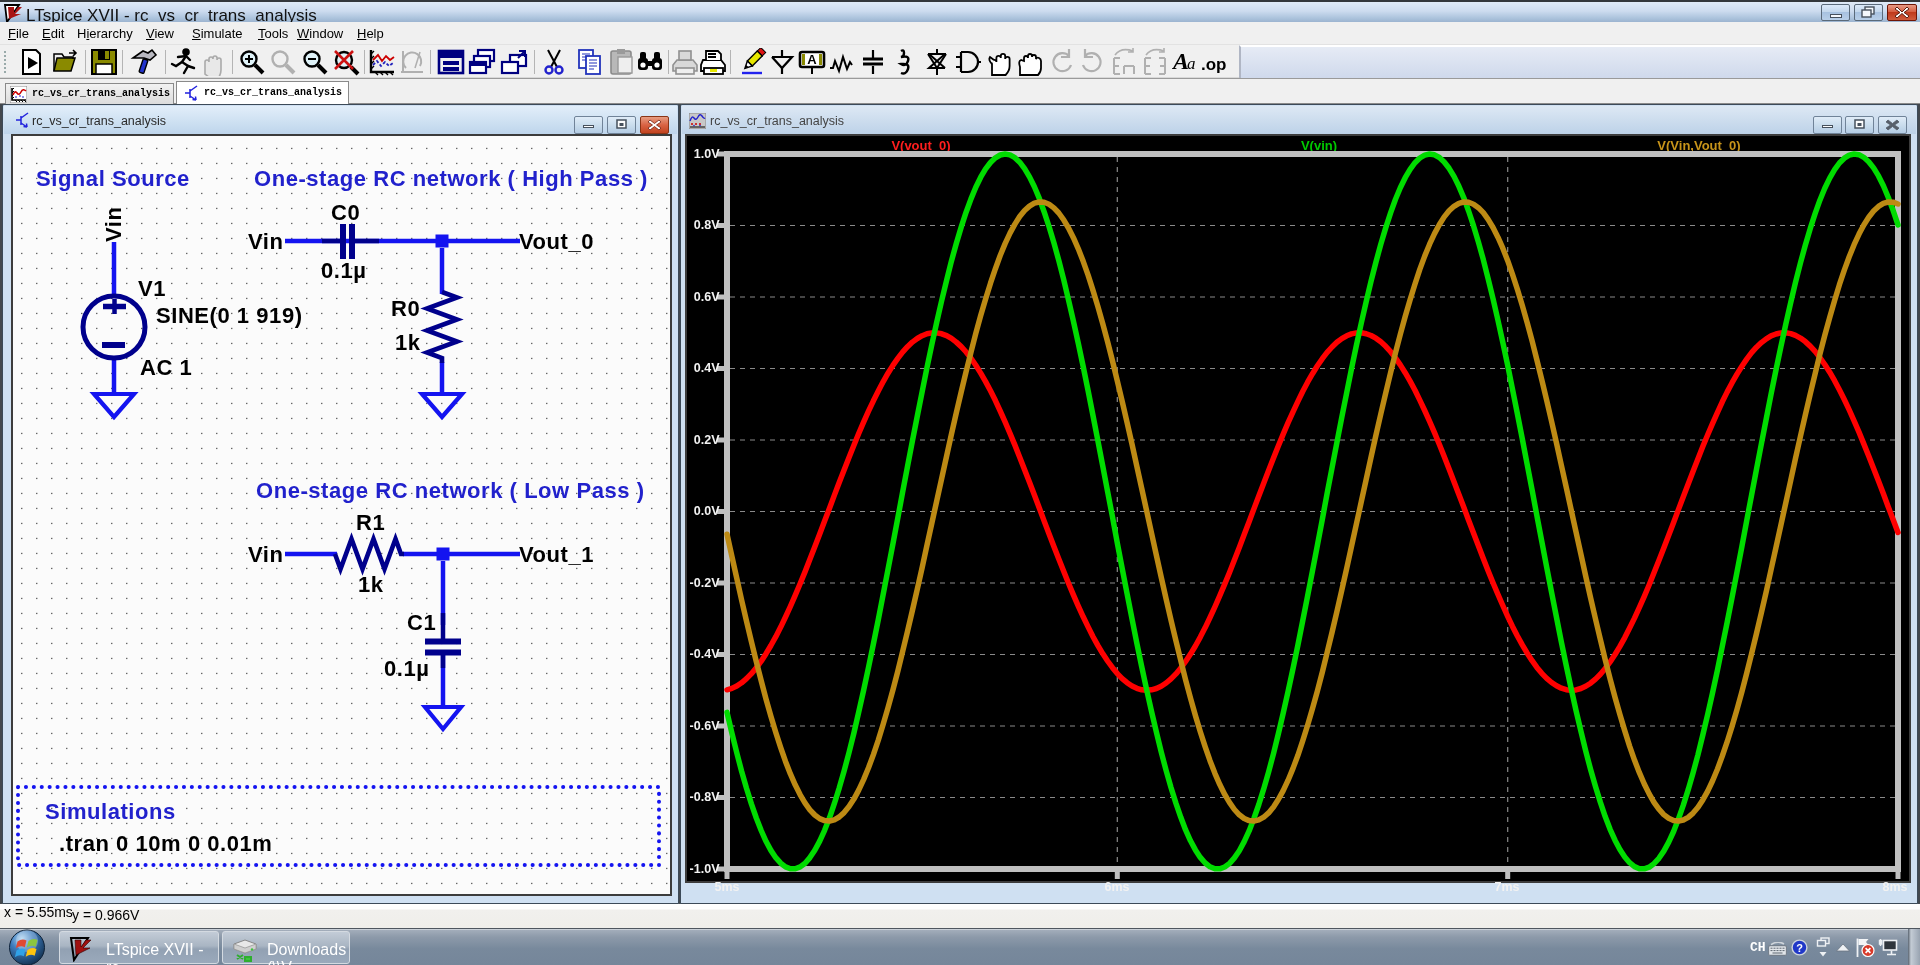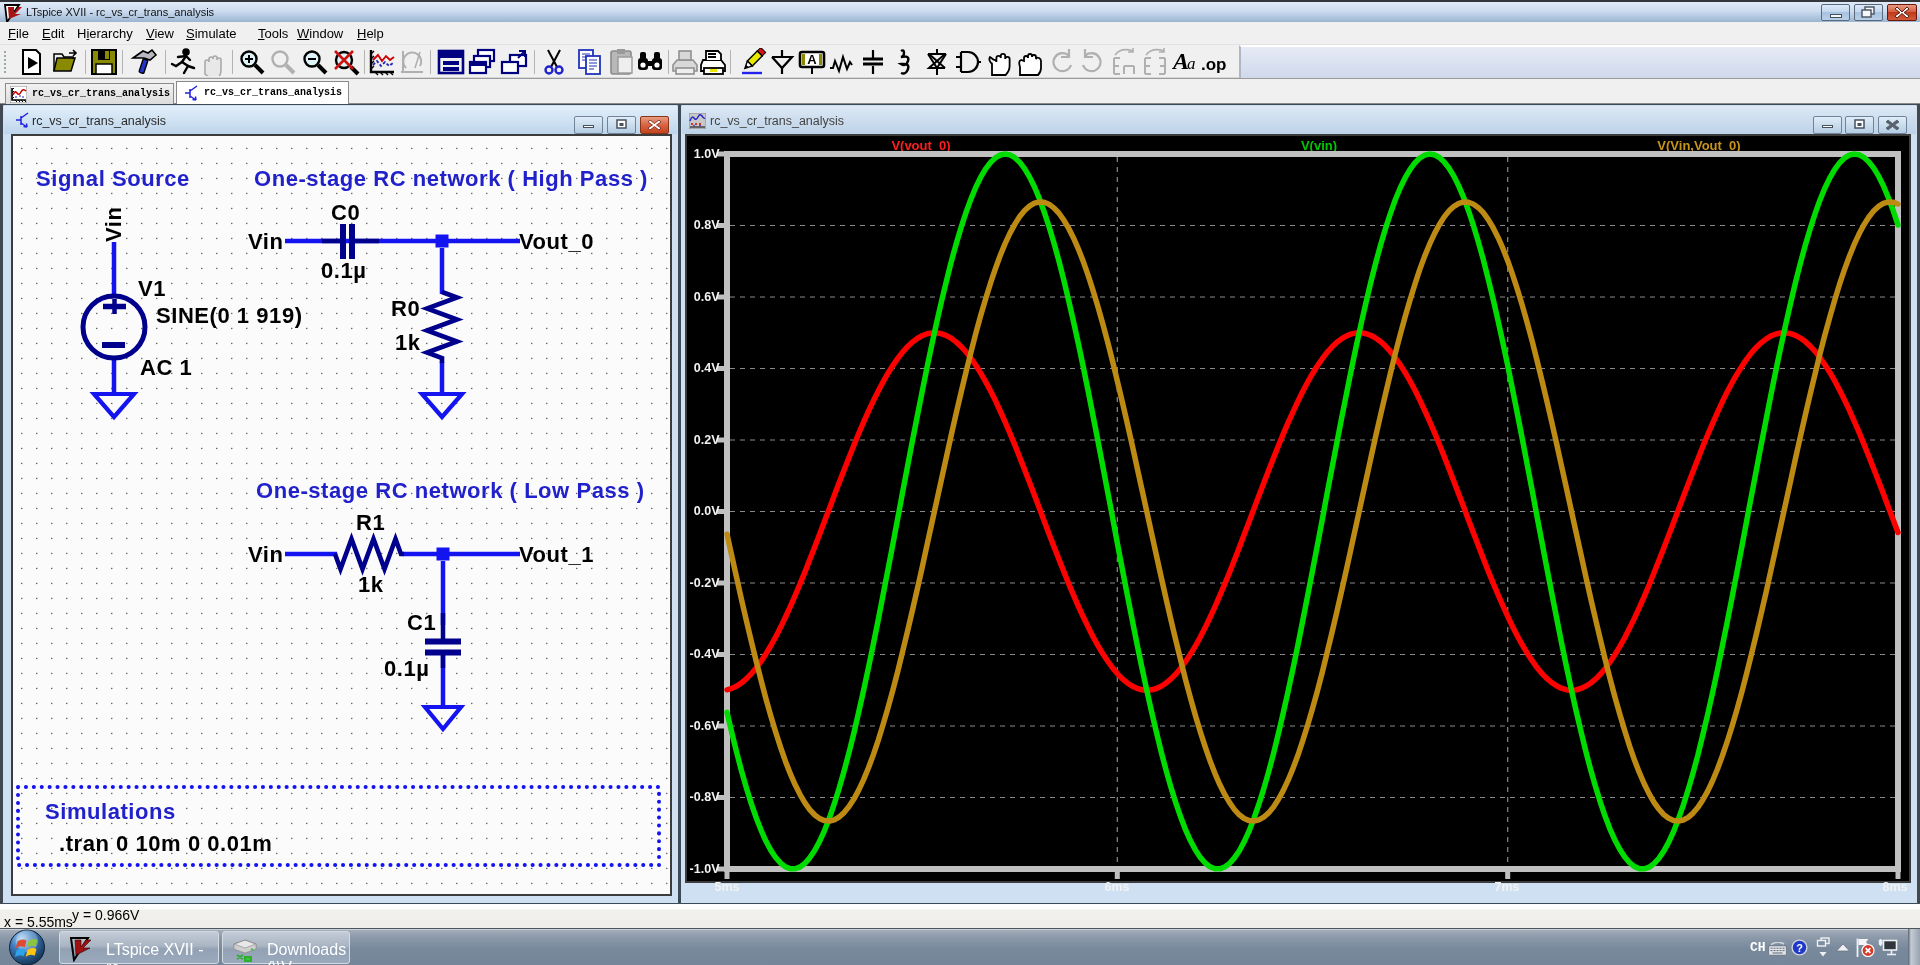--- a/index.html
+++ b/index.html
@@ -1,17 +1,17 @@
 <!DOCTYPE html>
 <html><head><meta charset="utf-8"><style>
 *{margin:0;padding:0;box-sizing:border-box}
 html,body{width:1920px;height:965px;overflow:hidden;font-family:"Liberation Sans",sans-serif;background:#000}
 .abs{position:absolute}
 #titlebar{position:absolute;left:0;top:0;width:1920px;height:22px;background:linear-gradient(#dfeaf7 0%,#cddcef 45%,#aec5de 78%,#9cb4d0 100%);border-top:2px solid #33373b;}
-#title-text{position:absolute;left:26px;top:4px;font-size:11px;color:#111}
+#title-text{position:absolute;left:26px;top:4px;font-size:17px;color:#111}
 .capbtn{position:absolute;top:2px;height:17px;width:29px;border:1px solid #5a6a7a;border-radius:2px}
 .capbtn.blue{background:linear-gradient(#dceafa 0%,#c3d7ec 45%,#a8c2e0 50%,#b8cfe8 100%)}
 .capbtn.red{background:linear-gradient(#e89a85 0%,#d55f42 45%,#c03a1c 50%,#cf5b3c 100%);border-color:#6e1505}
 #menubar{position:absolute;left:0;top:22px;width:1920px;height:23px;background:#f0f0f0;font-size:13px;color:#000;border-bottom:1px solid #e2e2e2}
 #menubar span{position:absolute;top:4px}
 #menubar u{text-decoration:underline}
 #toolbar{position:absolute;left:0;top:45px;width:1239px;height:33px;background:#f0f0f0;border-bottom:1px solid #d8d8d8}
 #tbfill{position:absolute;left:1239px;top:45px;width:681px;height:33px;background:linear-gradient(#e6ebf5,#cfd9ec);border-top:2px solid #fff;border-left:2px solid #b0b6c4}
 .tbi{position:absolute;top:3px;width:28px;height:28px}
 .tsep{position:absolute;top:5px;width:1px;height:24px;background:#b4b4b4}
@@ -47,21 +47,21 @@
       </svg></div>
 <div class="capbtn red" style="left:1887px;width:30px"><svg width="28" height="15" viewBox="0 0 28 15">
         <path d="M9 2 L14 7 L19 2 L21 4 L16 7.5 L21 11 L19 13 L14 8.5 L9 13 L7 11 L12 7.5 L7 4 Z" fill="#fff" stroke="#5a2013" stroke-width="1"></path>
       </svg></div>
 </div>
 <div id="menubar">
 <span style="left:8px"><u>F</u>ile</span>
 <span style="left:42px"><u>E</u>dit</span>
 <span style="left:77px">H<u>i</u>erarchy</span>
 <span style="left:146px"><u>V</u>iew</span>
-<span style="left:186px"><u>S</u>imulate</span>
+<span style="left:192px"><u>S</u>imulate</span>
 <span style="left:258px"><u>T</u>ools</span>
 <span style="left:297px"><u>W</u>indow</span>
 <span style="left:357px"><u>H</u>elp</span>
 </div>
 <div id="toolbar">
 <div class="abs" style="left:4px;top:6px;width:2px;height:22px;background-image:linear-gradient(#9aa 50%,rgba(0,0,0,0) 50%);background-size:2px 4px"></div>
 <svg class="tbi" style="left:18px" viewBox="0 0 28 28">
       <path d="M5 2 h13 l4 4 v20 h-17 z" fill="#fff" stroke="#000" stroke-width="2"></path>
       <path d="M10 9 L20 15 L10 21 Z" fill="#000"></path>
     </svg>
@@ -442,21 +442,21 @@
   </g>
   <g fill="none" stroke-linejoin="round" stroke-linecap="round">
    <polyline stroke="#ff0000" stroke-width="5.5" points="726.0,688.8 730.9,687.4 735.8,685.0 740.6,681.8 745.5,677.7 750.4,672.7 755.3,666.8 760.2,660.2 765.0,652.7 769.9,644.5 774.8,635.7 779.7,626.1 784.5,616.0 789.4,605.3 794.3,594.2 799.2,582.5 804.1,570.6 808.9,558.3 813.8,545.7 818.7,533.0 823.6,520.1 828.5,507.2 833.3,494.4 838.2,481.6 843.1,468.9 848.0,456.5 852.9,444.3 857.7,432.5 862.6,421.1 867.5,410.2 872.4,399.8 877.3,390.0 882.1,380.8 887.0,372.2 891.9,364.4 896.8,357.4 901.6,351.1 906.5,345.7 911.4,341.1 916.3,337.5 921.2,334.7 926.0,332.8 930.9,331.9 935.8,331.9 940.7,332.8 945.6,334.6 950.4,337.4 955.3,341.1 960.2,345.6 965.1,351.0 970.0,357.2 974.8,364.3 979.7,372.1 984.6,380.6 989.5,389.8 994.4,399.6 999.2,410.0 1004.1,420.9 1009.0,432.3 1013.9,444.1 1018.7,456.2 1023.6,468.7 1028.5,481.3 1033.4,494.1 1038.3,507.0 1043.1,519.9 1048.0,532.7 1052.9,545.5 1057.8,558.0 1062.7,570.3 1067.5,582.3 1072.4,593.9 1077.3,605.1 1082.2,615.8 1087.1,625.9 1091.9,635.5 1096.8,644.4 1101.7,652.6 1106.6,660.0 1111.5,666.7 1116.3,672.6 1121.2,677.6 1126.1,681.7 1131.0,685.0 1135.8,687.3 1140.7,688.8 1145.6,689.2 1150.5,688.8 1155.4,687.5 1160.2,685.2 1165.1,682.0 1170.0,677.9 1174.9,672.9 1179.8,667.1 1184.6,660.5 1189.5,653.1 1194.4,645.0 1199.3,636.1 1204.2,626.6 1209.0,616.5 1213.9,605.9 1218.8,594.7 1223.7,583.1 1228.6,571.2 1233.4,558.9 1238.3,546.4 1243.2,533.6 1248.1,520.8 1252.9,507.9 1257.8,495.0 1262.7,482.2 1267.6,469.6 1272.5,457.1 1277.3,445.0 1282.2,433.1 1287.1,421.7 1292.0,410.8 1296.9,400.3 1301.7,390.5 1306.6,381.2 1311.5,372.7 1316.4,364.8 1321.3,357.7 1326.1,351.4 1331.0,346.0 1335.9,341.3 1340.8,337.6 1345.7,334.8 1350.5,332.9 1355.4,331.9 1360.3,331.8 1365.2,332.7 1370.0,334.5 1374.9,337.2 1379.8,340.8 1384.7,345.3 1389.6,350.7 1394.4,356.9 1399.3,363.9 1404.2,371.7 1409.1,380.1 1414.0,389.3 1418.8,399.1 1423.7,409.5 1428.6,420.3 1433.5,431.7 1438.4,443.5 1443.2,455.6 1448.1,468.0 1453.0,480.7 1457.9,493.4 1462.8,506.3 1467.6,519.2 1472.5,532.1 1477.4,544.8 1482.3,557.4 1487.1,569.7 1492.0,581.7 1496.9,593.3 1501.8,604.5 1506.7,615.3 1511.5,625.4 1516.4,635.0 1521.3,643.9 1526.2,652.2 1531.1,659.7 1535.9,666.4 1540.8,672.3 1545.7,677.3 1550.6,681.5 1555.5,684.8 1560.3,687.2 1565.2,688.7 1570.1,689.2 1575.0,688.9 1579.9,687.5 1584.7,685.3 1589.6,682.2 1594.5,678.1 1599.4,673.2 1604.2,667.5 1609.1,660.9 1614.0,653.5 1618.9,645.4 1623.8,636.6 1628.6,627.1 1633.5,617.1 1638.4,606.4 1643.3,595.3 1648.2,583.7 1653.0,571.8 1657.9,559.5 1662.8,547.0 1667.7,534.3 1672.6,521.5 1677.4,508.6 1682.3,495.7 1687.2,482.9 1692.1,470.2 1697.0,457.7 1701.8,445.6 1706.7,433.7 1711.6,422.3 1716.5,411.3 1721.3,400.8 1726.2,390.9 1731.1,381.7 1736.0,373.1 1740.9,365.2 1745.7,358.1 1750.6,351.7 1755.5,346.2 1760.4,341.6 1765.3,337.8 1770.1,334.9 1775.0,333.0 1779.9,331.9 1784.8,331.8 1789.7,332.6 1794.5,334.4 1799.4,337.1 1804.3,340.6 1809.2,345.1 1814.1,350.4 1818.9,356.6 1823.8,363.5 1828.7,371.2 1833.6,379.7 1838.4,388.8 1843.3,398.6 1848.2,408.9 1853.1,419.8 1858.0,431.1 1862.8,442.9 1867.7,455.0 1872.6,467.4 1877.5,480.0 1882.4,492.8 1887.2,505.7 1892.1,518.6 1897.0,531.4"></polyline>
    <polyline stroke="#00dc00" stroke-width="5.5" points="726.0,711.4 730.9,732.2 735.8,751.9 740.6,770.3 745.5,787.3 750.4,802.9 755.3,817.0 760.2,829.5 765.0,840.3 769.9,849.4 774.8,856.7 779.7,862.2 784.5,865.9 789.4,867.8 794.3,867.8 799.2,865.9 804.1,862.2 808.9,856.6 813.8,849.2 818.7,840.1 823.6,829.3 828.5,816.8 833.3,802.7 838.2,787.1 843.1,770.0 848.0,751.6 852.9,732.0 857.7,711.1 862.6,689.3 867.5,666.5 872.4,642.9 877.3,618.6 882.1,593.7 887.0,568.4 891.9,542.9 896.8,517.1 901.6,491.3 906.5,465.6 911.4,440.1 916.3,415.1 921.2,390.5 926.0,366.5 930.9,343.3 935.8,320.9 940.7,299.5 945.6,279.3 950.4,260.2 955.3,242.5 960.2,226.1 965.1,211.2 970.0,197.9 974.8,186.2 979.7,176.2 984.6,167.9 989.5,161.5 994.4,156.8 999.2,154.0 1004.1,153.0 1009.0,153.9 1013.9,156.7 1018.7,161.2 1023.6,167.7 1028.5,175.9 1033.4,185.8 1038.3,197.4 1043.1,210.7 1048.0,225.5 1052.9,241.8 1057.8,259.5 1062.7,278.6 1067.5,298.8 1072.4,320.1 1077.3,342.4 1082.2,365.6 1087.1,389.6 1091.9,414.1 1096.8,439.2 1101.7,464.7 1106.6,490.4 1111.5,516.1 1116.3,541.9 1121.2,567.5 1126.1,592.8 1131.0,617.7 1135.8,642.0 1140.7,665.6 1145.6,688.5 1150.5,710.4 1155.4,731.2 1160.2,750.9 1165.1,769.4 1170.0,786.5 1174.9,802.1 1179.8,816.3 1184.6,828.9 1189.5,839.8 1194.4,848.9 1199.3,856.4 1204.2,862.0 1209.0,865.8 1213.9,867.7 1218.8,867.8 1223.7,866.0 1228.6,862.4 1233.4,856.9 1238.3,849.7 1243.2,840.6 1248.1,829.9 1252.9,817.5 1257.8,803.5 1262.7,787.9 1267.6,770.9 1272.5,752.6 1277.3,733.0 1282.2,712.2 1287.1,690.4 1292.0,667.7 1296.9,644.1 1301.7,619.9 1306.6,595.0 1311.5,569.8 1316.4,544.2 1321.3,518.4 1326.1,492.6 1331.0,466.9 1335.9,441.4 1340.8,416.3 1345.7,391.7 1350.5,367.7 1355.4,344.4 1360.3,322.0 1365.2,300.6 1370.0,280.3 1374.9,261.2 1379.8,243.3 1384.7,226.9 1389.6,211.9 1394.4,198.5 1399.3,186.8 1404.2,176.7 1409.1,168.3 1414.0,161.7 1418.8,157.0 1423.7,154.1 1428.6,153.0 1433.5,153.8 1438.4,156.5 1443.2,161.0 1448.1,167.3 1453.0,175.4 1457.9,185.3 1462.8,196.8 1467.6,210.0 1472.5,224.7 1477.4,241.0 1482.3,258.6 1487.1,277.6 1492.0,297.7 1496.9,319.0 1501.8,341.3 1506.7,364.4 1511.5,388.3 1516.4,412.9 1521.3,437.9 1526.2,463.4 1531.1,489.0 1535.9,514.8 1540.8,540.6 1545.7,566.2 1550.6,591.5 1555.5,616.4 1560.3,640.8 1565.2,664.4 1570.1,687.3 1575.0,709.3 1579.9,730.2 1584.7,749.9 1589.6,768.5 1594.5,785.6 1599.4,801.4 1604.2,815.6 1609.1,828.3 1614.0,839.2 1618.9,848.5 1623.8,856.0 1628.6,861.7 1633.5,865.6 1638.4,867.7 1643.3,867.8 1648.2,866.2 1653.0,862.6 1657.9,857.3 1662.8,850.1 1667.7,841.1 1672.6,830.5 1677.4,818.1 1682.3,804.2 1687.2,788.7 1692.1,771.8 1697.0,753.6 1701.8,734.0 1706.7,713.3 1711.6,691.6 1716.5,668.9 1721.3,645.3 1726.2,621.1 1731.1,596.3 1736.0,571.1 1740.9,545.5 1745.7,519.7 1750.6,493.9 1755.5,468.2 1760.4,442.7 1765.3,417.6 1770.1,392.9 1775.0,368.9 1779.9,345.6 1784.8,323.2 1789.7,301.7 1794.5,281.3 1799.4,262.1 1804.3,244.2 1809.2,227.7 1814.1,212.7 1818.9,199.2 1823.8,187.3 1828.7,177.1 1833.6,168.7 1838.4,162.0 1843.3,157.2 1848.2,154.2 1853.1,153.0 1858.0,153.7 1862.8,156.3 1867.7,160.7 1872.6,166.9 1877.5,174.9 1882.4,184.7 1887.2,196.2 1892.1,209.3 1897.0,223.9"></polyline>
    <polyline stroke="#bd8a14" stroke-width="5.5" points="726.0,533.2 730.9,555.4 735.8,577.4 740.6,599.0 745.5,620.1 750.4,640.7 755.3,660.7 760.2,679.8 765.0,698.0 769.9,715.3 774.8,731.5 779.7,746.6 784.5,760.4 789.4,772.9 794.3,784.1 799.2,793.8 804.1,802.1 808.9,808.8 813.8,814.0 818.7,817.6 823.6,819.6 828.5,820.0 833.3,818.8 838.2,816.0 843.1,811.6 848.0,805.6 852.9,798.1 857.7,789.1 862.6,778.6 867.5,766.8 872.4,753.6 877.3,739.1 882.1,723.5 887.0,706.7 891.9,688.9 896.8,670.2 901.6,650.7 906.5,630.4 911.4,609.5 916.3,588.1 921.2,566.3 926.0,544.2 930.9,521.9 935.8,499.6 940.7,477.3 945.6,455.2 950.4,433.3 955.3,411.9 960.2,391.0 965.1,370.7 970.0,351.2 974.8,332.4 979.7,314.6 984.6,297.9 989.5,282.2 994.4,267.7 999.2,254.5 1004.1,242.6 1009.0,232.1 1013.9,223.1 1018.7,215.5 1023.6,209.5 1028.5,205.1 1033.4,202.2 1038.3,201.0 1043.1,201.3 1048.0,203.3 1052.9,206.9 1057.8,212.0 1062.7,218.8 1067.5,227.0 1072.4,236.7 1077.3,247.8 1082.2,260.3 1087.1,274.1 1091.9,289.2 1096.8,305.3 1101.7,322.6 1106.6,340.8 1111.5,360.0 1116.3,379.9 1121.2,400.4 1126.1,421.6 1131.0,443.2 1135.8,465.2 1140.7,487.4 1145.6,509.7 1150.5,532.0 1155.4,554.3 1160.2,576.2 1165.1,597.9 1170.0,619.1 1174.9,639.7 1179.8,659.7 1184.6,678.8 1189.5,697.1 1194.4,714.5 1199.3,730.7 1204.2,745.8 1209.0,759.7 1213.9,772.3 1218.8,783.6 1223.7,793.4 1228.6,801.7 1233.4,808.5 1238.3,813.8 1243.2,817.5 1248.1,819.6 1252.9,820.1 1257.8,818.9 1262.7,816.2 1267.6,811.9 1272.5,806.0 1277.3,798.5 1282.2,789.6 1287.1,779.2 1292.0,767.4 1296.9,754.3 1301.7,739.9 1306.6,724.3 1311.5,707.6 1316.4,689.9 1321.3,671.2 1326.1,651.7 1331.0,631.5 1335.9,610.6 1340.8,589.2 1345.7,567.4 1350.5,545.3 1355.4,523.0 1360.3,500.7 1365.2,478.4 1370.0,456.3 1374.9,434.4 1379.8,413.0 1384.7,392.1 1389.6,371.7 1394.4,352.1 1399.3,333.4 1404.2,315.5 1409.1,298.7 1414.0,283.0 1418.8,268.4 1423.7,255.1 1428.6,243.2 1433.5,232.6 1438.4,223.5 1443.2,215.9 1448.1,209.8 1453.0,205.3 1457.9,202.3 1462.8,201.0 1467.6,201.3 1472.5,203.2 1477.4,206.7 1482.3,211.7 1487.1,218.4 1492.0,226.5 1496.9,236.2 1501.8,247.2 1506.7,259.7 1511.5,273.4 1516.4,288.4 1521.3,304.5 1526.2,321.7 1531.1,339.9 1535.9,359.0 1540.8,378.8 1545.7,399.4 1550.6,420.5 1555.5,442.1 1560.3,464.0 1565.2,486.2 1570.1,508.6 1575.0,530.9 1579.9,553.1 1584.7,575.1 1589.6,596.8 1594.5,618.0 1599.4,638.7 1604.2,658.7 1609.1,677.9 1614.0,696.2 1618.9,713.6 1623.8,729.9 1628.6,745.1 1633.5,759.1 1638.4,771.7 1643.3,783.0 1648.2,792.9 1653.0,801.3 1657.9,808.2 1662.8,813.6 1667.7,817.3 1672.6,819.5 1677.4,820.1 1682.3,819.0 1687.2,816.4 1692.1,812.1 1697.0,806.3 1701.8,798.9 1706.7,790.1 1711.6,779.8 1716.5,768.0 1721.3,755.0 1726.2,740.7 1731.1,725.1 1736.0,708.5 1740.9,690.8 1745.7,672.2 1750.6,652.7 1755.5,632.5 1760.4,611.7 1765.3,590.3 1770.1,568.5 1775.0,546.4 1779.9,524.2 1784.8,501.8 1789.7,479.5 1794.5,457.4 1799.4,435.5 1804.3,414.1 1809.2,393.1 1814.1,372.8 1818.9,353.1 1823.8,334.3 1828.7,316.4 1833.6,299.5 1838.4,283.7 1843.3,269.1 1848.2,255.8 1853.1,243.7 1858.0,233.1 1862.8,223.9 1867.7,216.2 1872.6,210.0 1877.5,205.4 1882.4,202.4 1887.2,201.0 1892.1,201.2 1897.0,203.0"></polyline>
   </g>
  </svg>
  </div>
 </div>
 <div id="statusbar">
-    <span style="position:absolute;left:4px;top:10px">x&nbsp;=&nbsp;5.55ms</span>
+    <span style="position:absolute;left:4px;top:0">x&nbsp;=&nbsp;5.55ms</span>
     <span style="position:absolute;left:72px;top:3px">y&nbsp;=&nbsp;0.966V</span>
   </div>
 <div id="taskbar">
 <svg class="abs" style="left:8px;top:0px" width="38" height="37" viewBox="0 0 38 37">
       <defs>
         <radialGradient id="orb" cx="35%" cy="25%" r="80%">
           <stop offset="0%" stop-color="#aed4f2"></stop>
           <stop offset="40%" stop-color="#3d7cbd"></stop>
           <stop offset="100%" stop-color="#12304f"></stop>
         </radialGradient>

